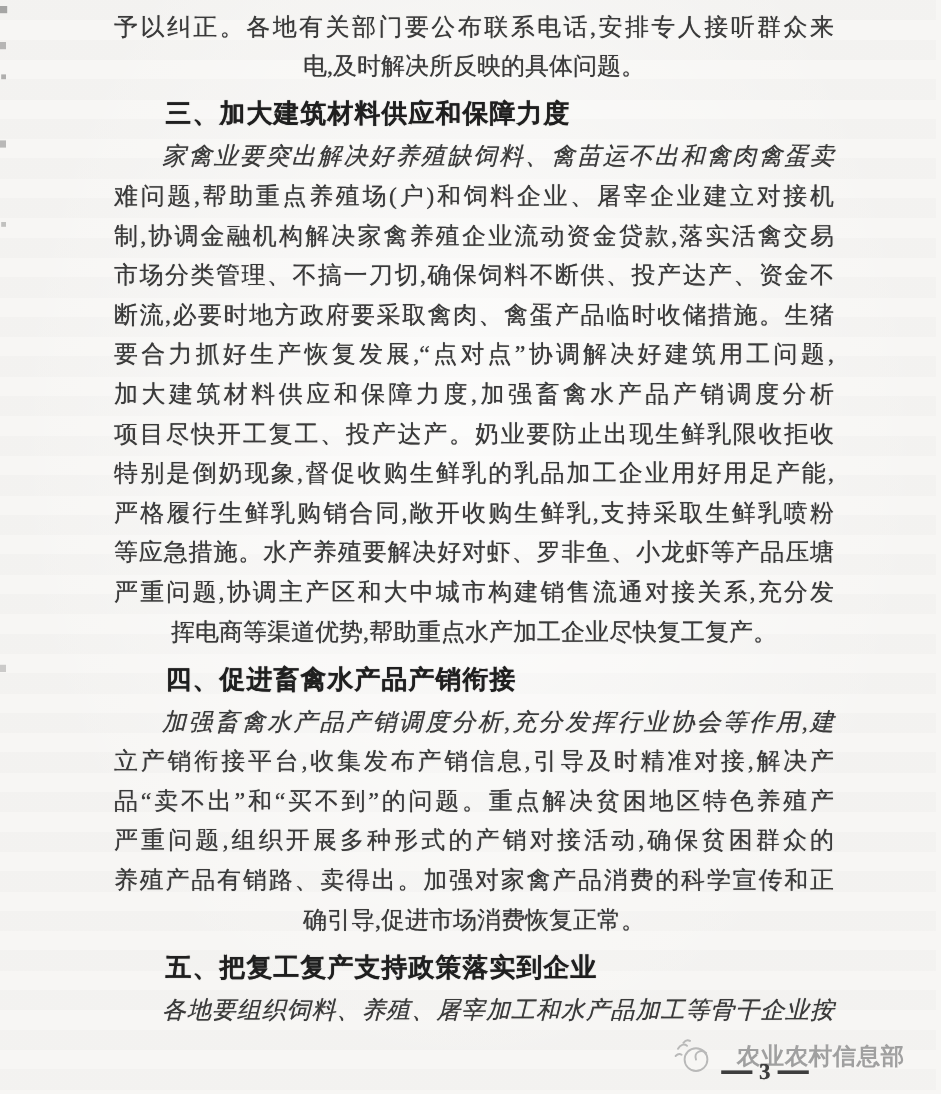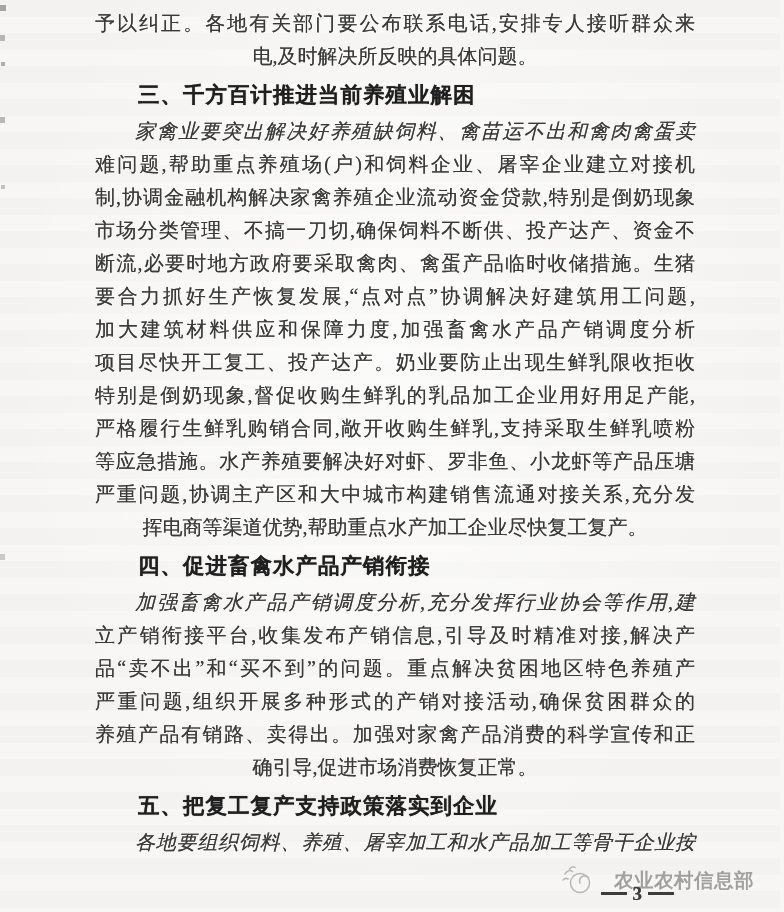--- a/index.html
+++ b/index.html
@@ -78,24 +78,24 @@
 </head>
 <body>
 
 <div class="page">
 
   <div class="specks"></div>
 
   <div class="content" id="doc-lines">
       <div class="line justify">予以纠正。各地有关部门要公布联系电话,安排专人接听群众来</div>
       <div class="line">电,及时解决所反映的具体问题。</div>
-      <div class="heading">三、千方百计推进当前养殖业解困</div>
+      <div class="heading">三、加大建筑材料供应和保障力度</div>
       <div class="line justify indent">家禽业要突出解决好养殖缺饲料、禽苗运不出和禽肉禽蛋卖</div>
       <div class="line justify">难问题,帮助重点养殖场(户)和饲料企业、屠宰企业建立对接机</div>
-      <div class="line justify">制,协调金融机构解决家禽养殖企业流动资金贷款,特别是倒奶现象</div>
+      <div class="line justify">制,协调金融机构解决家禽养殖企业流动资金贷款,落实活禽交易</div>
       <div class="line justify">市场分类管理、不搞一刀切,确保饲料不断供、投产达产、资金不</div>
       <div class="line justify">断流,必要时地方政府要采取禽肉、禽蛋产品临时收储措施。生猪</div>
       <div class="line justify">要合力抓好生产恢复发展,“点对点”协调解决好建筑用工问题,</div>
       <div class="line justify">加大建筑材料供应和保障力度,加强畜禽水产品产销调度分析</div>
       <div class="line justify">项目尽快开工复工、投产达产。奶业要防止出现生鲜乳限收拒收</div>
       <div class="line justify">特别是倒奶现象,督促收购生鲜乳的乳品加工企业用好用足产能,</div>
       <div class="line justify">严格履行生鲜乳购销合同,敞开收购生鲜乳,支持采取生鲜乳喷粉</div>
       <div class="line justify">等应急措施。水产养殖要解决好对虾、罗非鱼、小龙虾等产品压塘</div>
       <div class="line justify">严重问题,协调主产区和大中城市构建销售流通对接关系,充分发</div>
       <div class="line">挥电商等渠道优势,帮助重点水产加工企业尽快复工复产。</div>

